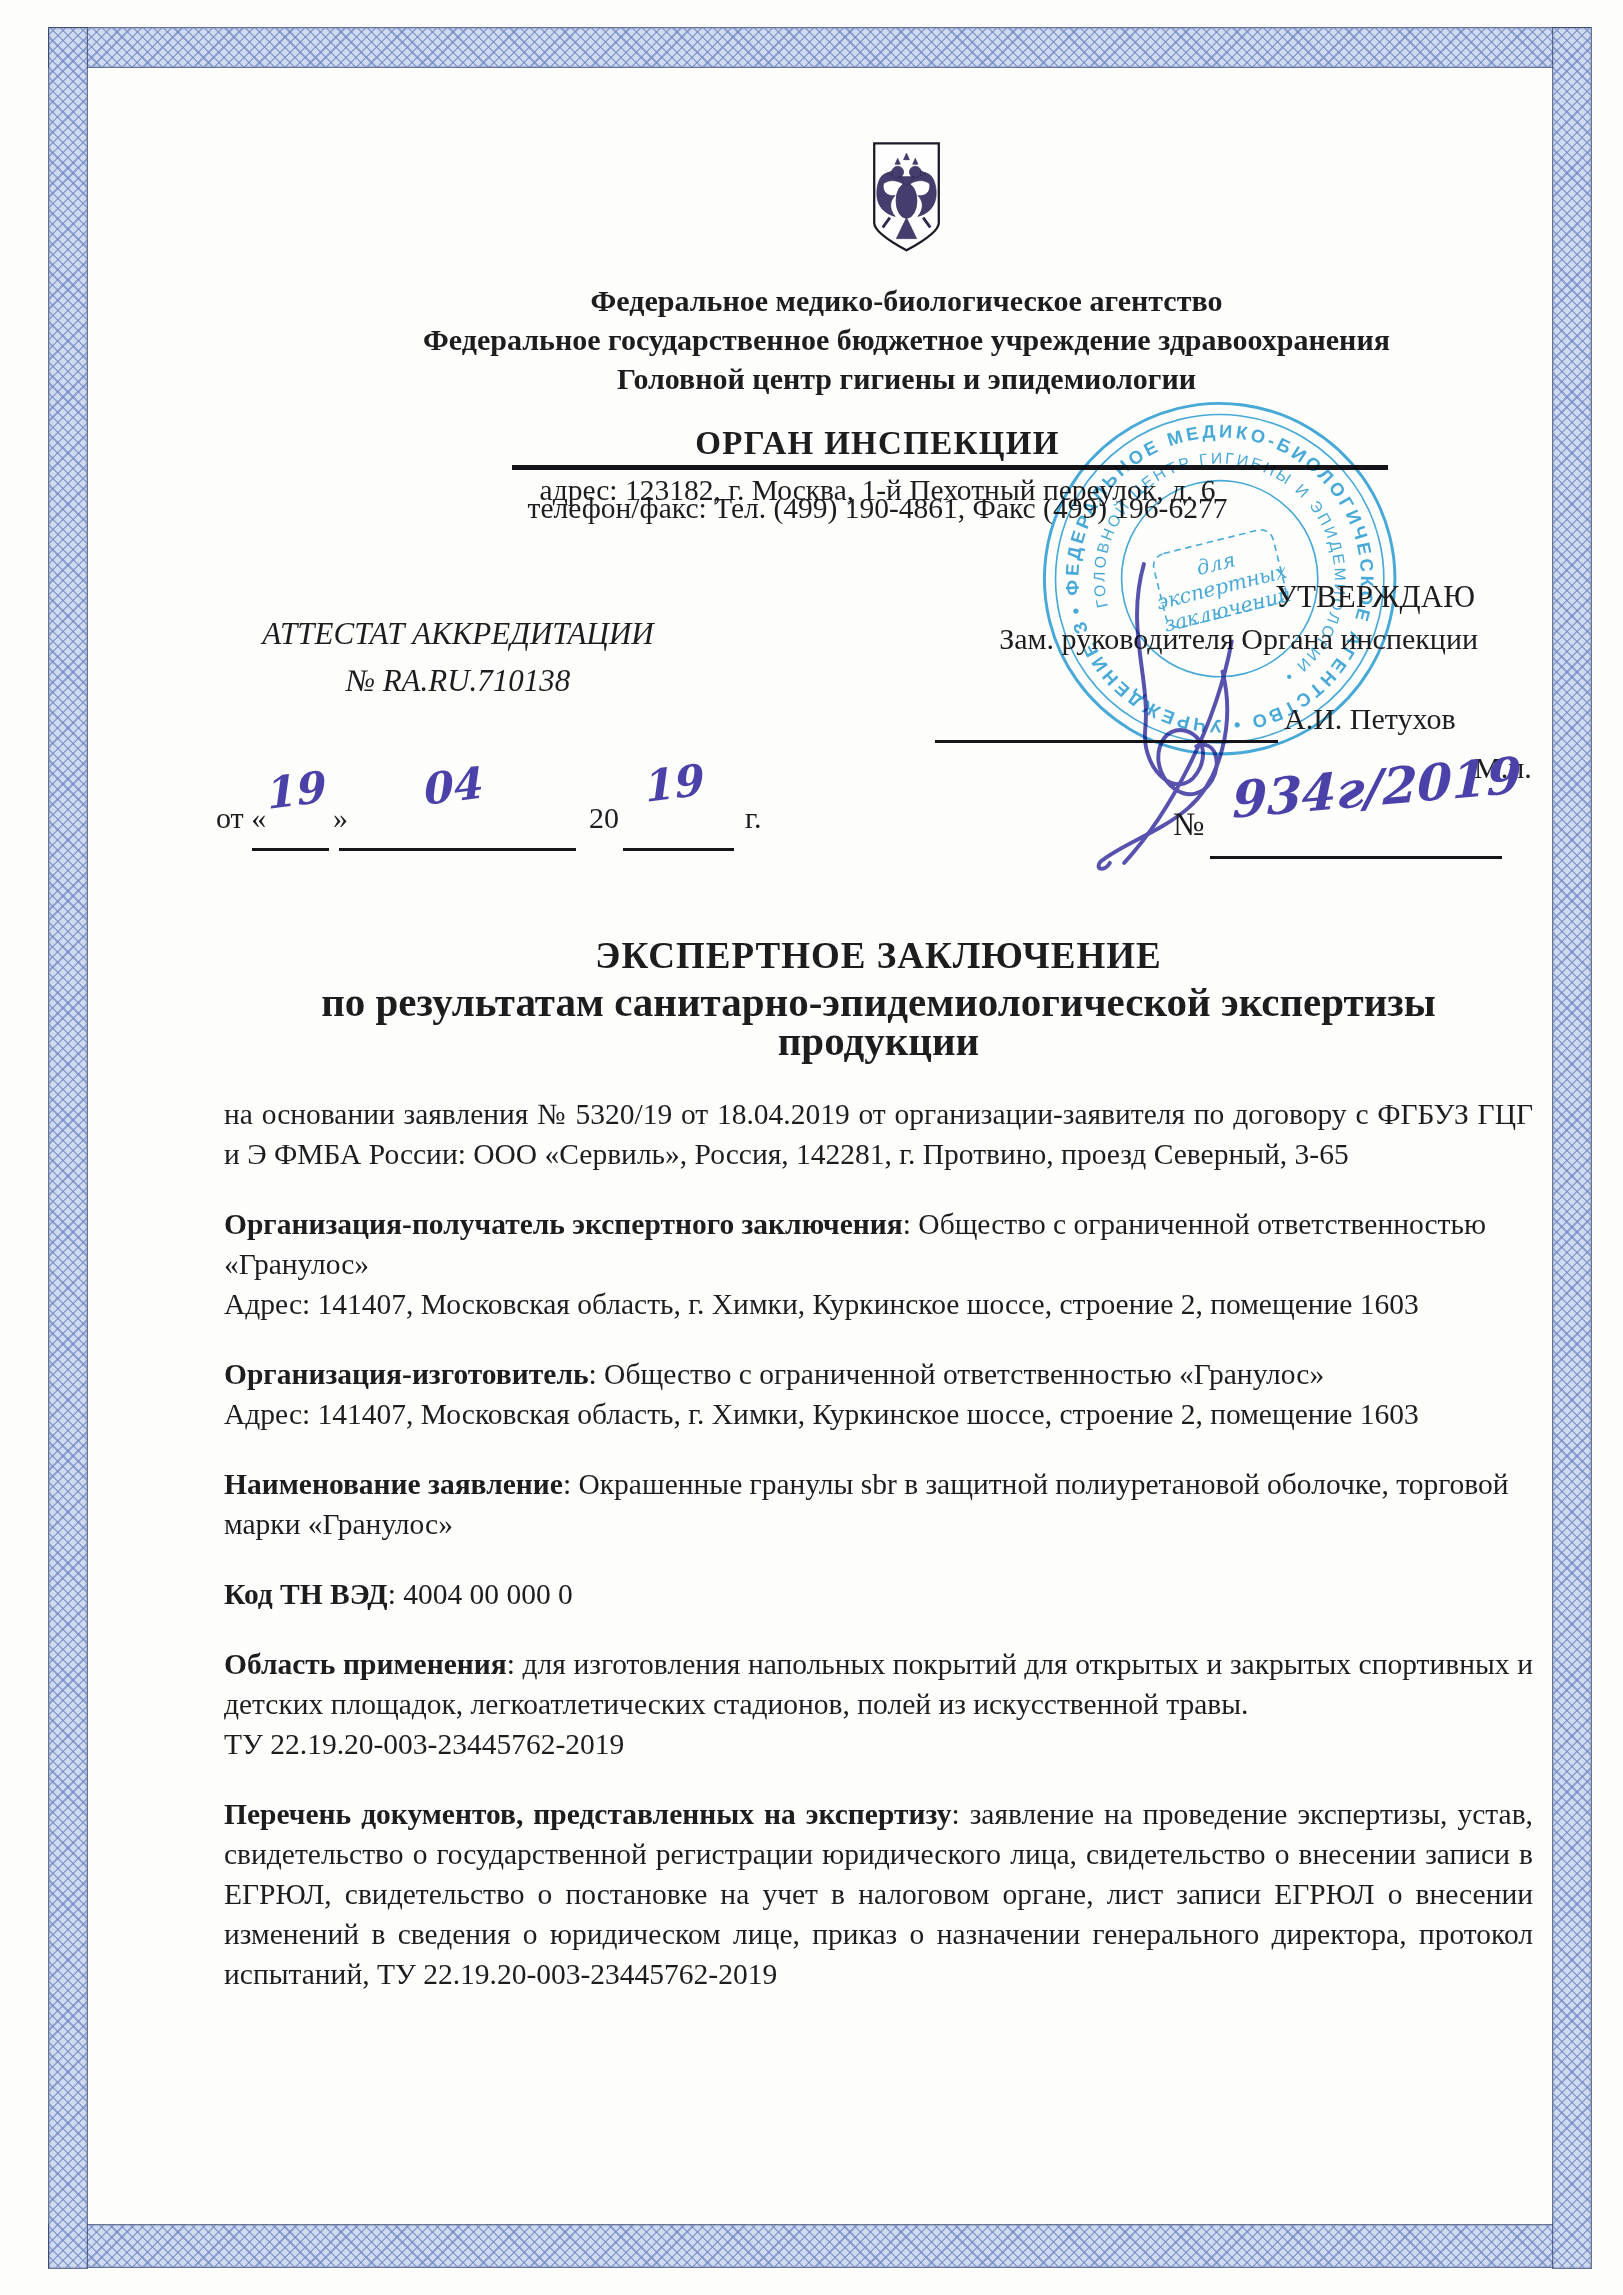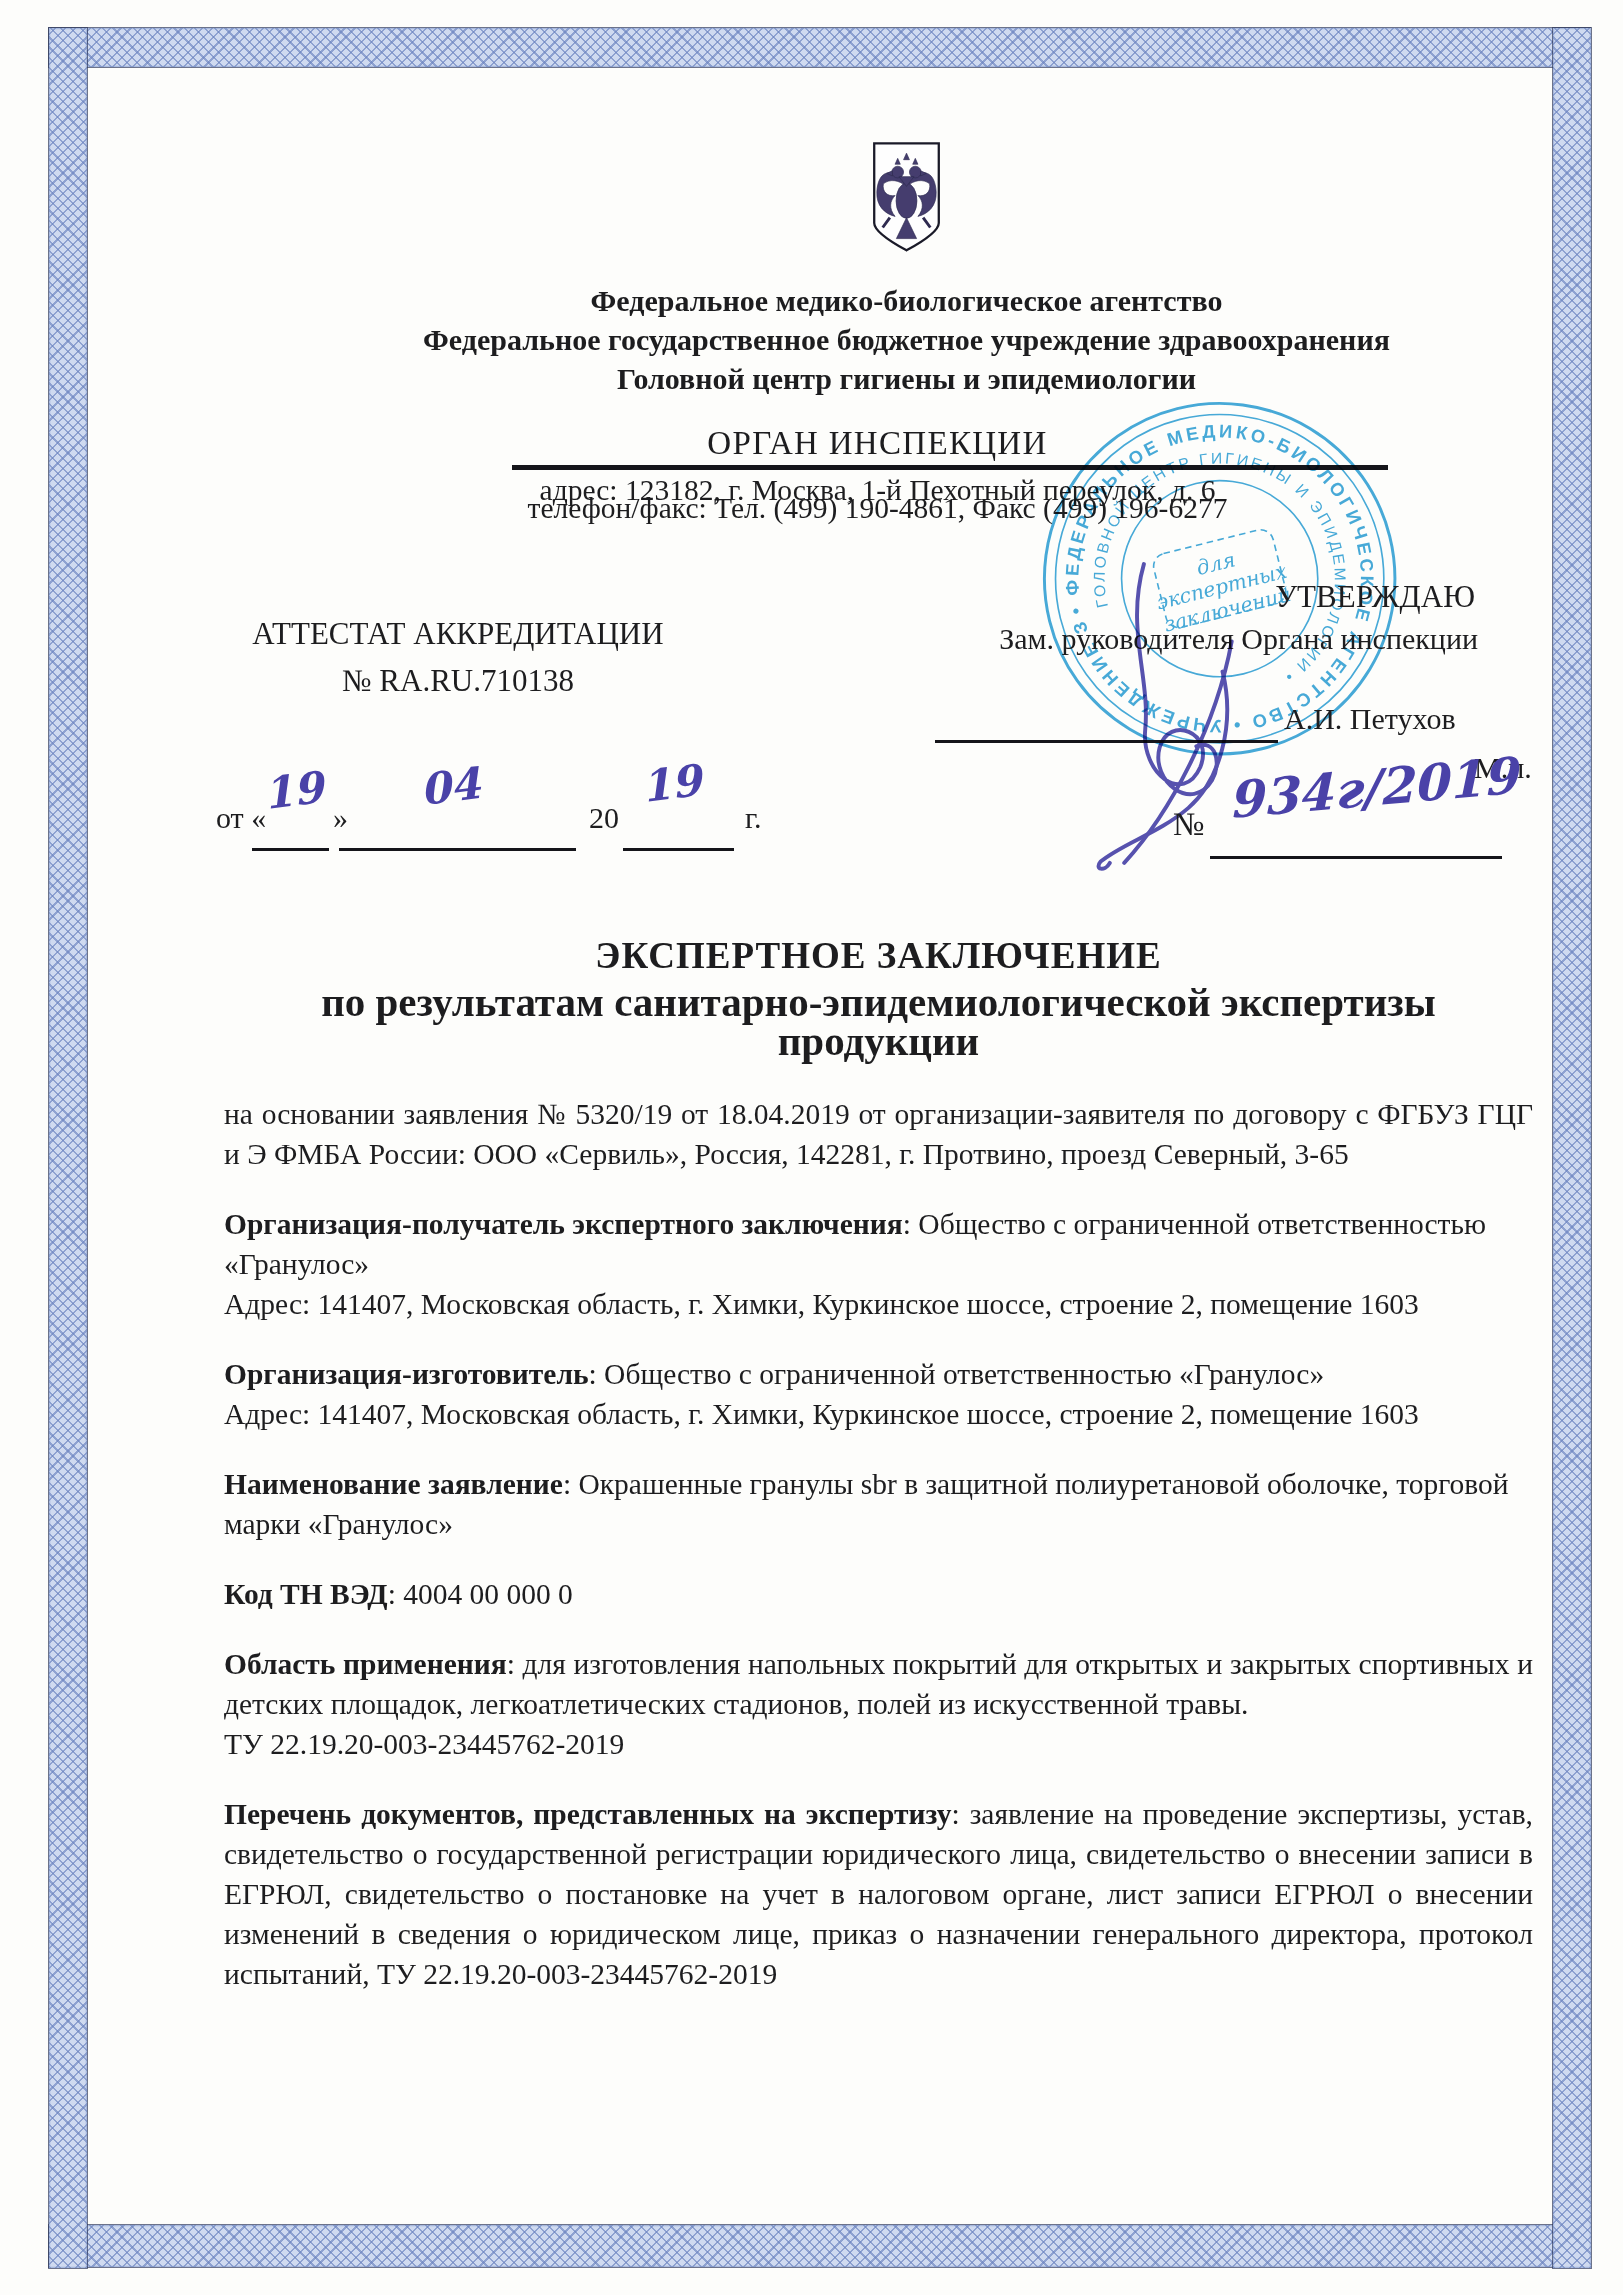--- a/index.html
+++ b/index.html
@@ -13,26 +13,26 @@
     box-shadow: inset 0 0 0 1.3px rgba(120,145,200,.45);
     outline:1px solid rgba(45,55,90,.7);}
   .band-top{left:49px;top:27.5px;width:1541px;height:39px;}
   .band-bottom{left:49px;top:2225px;width:1541px;height:42px;}
   .band-left{left:49px;top:27.5px;width:38px;height:2240px;}
   .band-right{left:1553px;top:27.5px;width:38px;height:2240px;}
   
   .hdr-lines{position:absolute;left:190px;top:281px;width:1433px;text-align:center;
              font-weight:bold;font-size:30px;line-height:39px;}
   .org-title{position:absolute;left:190px;top:425px;width:1375px;text-align:center;
-             font-weight:normal;font-size:33px;letter-spacing:1.3px;}
+             font-weight:bold;font-size:33px;letter-spacing:1.3px;}
   .org-underline{position:absolute;left:512px;top:465px;width:876px;height:4.6px;background:#15151a;}
   .addr{position:absolute;left:190px;top:474px;width:1375px;text-align:center;font-size:29.5px;}
   .phone{position:absolute;left:190px;top:492px;width:1375px;text-align:center;font-size:29.5px;}
   
-  .accr{position:absolute;left:229px;top:614px;width:458px;text-align:center;font-size:31px;line-height:39px;}
+  .accr{position:absolute;left:229px;top:614px;width:458px;text-align:center;font-size:31px;line-height:39px;font-style:italic;}
   .accr .num{margin-top:7.9px;}
   .approve{position:absolute;right:148px;top:579px;font-size:31px;}
   .approver-pos{position:absolute;right:145px;top:622px;font-size:30px;}
   .sig-underline{position:absolute;left:935px;top:740px;width:343px;height:2.6px;background:#15151a;}
   .approver-name{position:absolute;left:1284px;top:702px;font-size:30px;}
   .seal-mark{position:absolute;left:1450px;top:751px;font-size:30px;margin-left:24px;}
   
   .printed{position:absolute;font-size:30px;}
   .uline{position:absolute;height:2.6px;background:#15151a;}
   .hand{position:absolute;font-family:"DejaVu Serif",serif;font-style:italic;color:#4a42a8;

